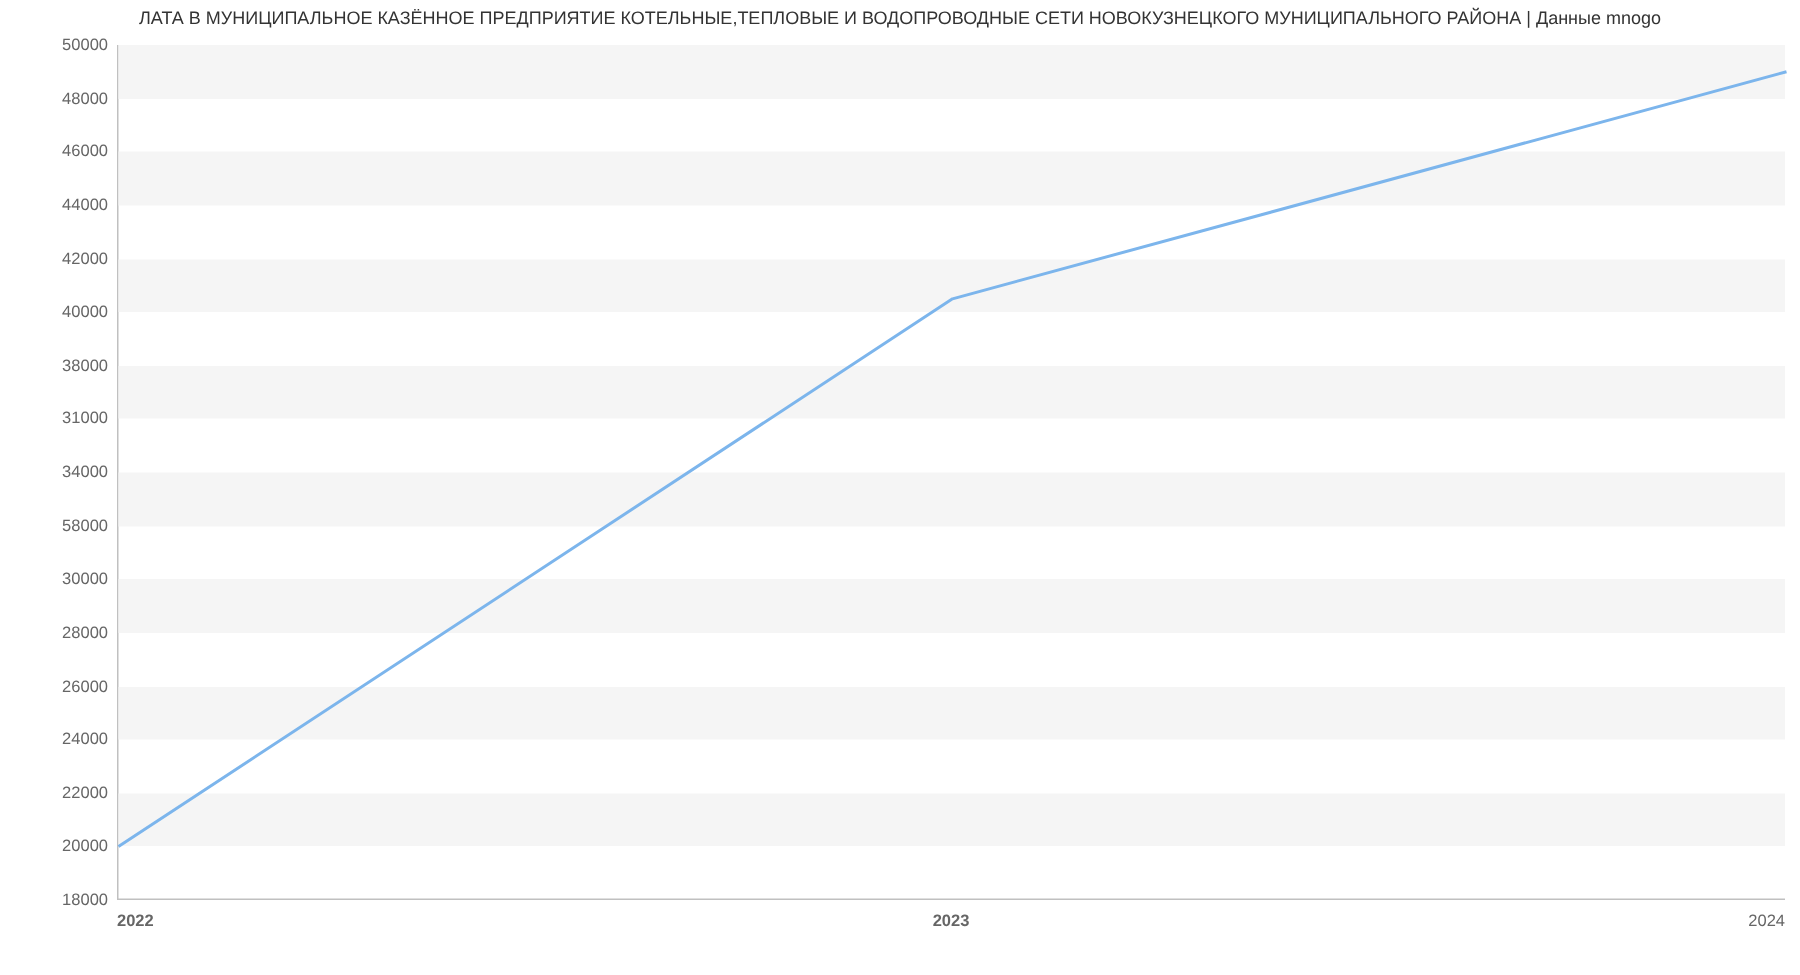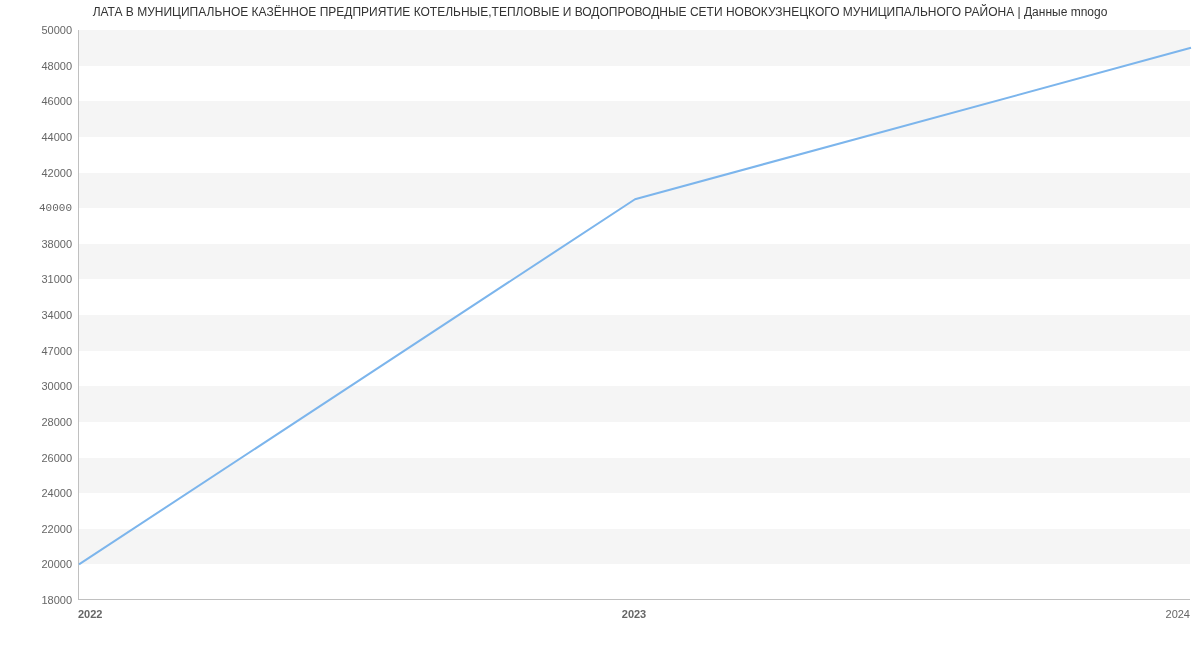--- a/index.html
+++ b/index.html
@@ -94,25 +94,25 @@
   </div>
 
   <div id="y-labels">
       <div class="y-tick-label" style="top: 600px;">18000</div>
       <div class="y-tick-label" style="top: 564.375px;">20000</div>
       <div class="y-tick-label" style="top: 528.75px;">22000</div>
       <div class="y-tick-label" style="top: 493.125px;">24000</div>
       <div class="y-tick-label" style="top: 457.5px;">26000</div>
       <div class="y-tick-label" style="top: 421.875px;">28000</div>
       <div class="y-tick-label" style="top: 386.25px;">30000</div>
-      <div class="y-tick-label" style="top: 350.625px;">47000</div>
+      <div class="y-tick-label" style="top: 350.625px;">58000</div>
       <div class="y-tick-label" style="top: 315px;">34000</div>
       <div class="y-tick-label" style="top: 279.375px;">31000</div>
       <div class="y-tick-label" style="top: 243.75px;">38000</div>
-      <div class="y-tick-label" style="top: 208.125px; font-family: Liberation Mono, monospace;">40000</div>
+      <div class="y-tick-label" style="top: 208.125px;">40000</div>
       <div class="y-tick-label" style="top: 172.5px;">42000</div>
       <div class="y-tick-label" style="top: 136.875px; margin-left: 28px;">44000</div>
       <div class="y-tick-label" style="top: 101.25px;">46000</div>
       <div class="y-tick-label" style="top: 65.625px;">48000</div>
       <div class="y-tick-label" style="top: 30px;">50000</div>
     </div>
   <div id="x-labels">
       <div class="x-tick-label" style="transform: translateX(0px); left: 78px; font-weight: bold;">2022</div>
       <div class="x-tick-label" style="left: 634px; font-weight: bold;">2023</div>
       <div class="x-tick-label" style="transform: translateX(-100%); left: 1190px;">2024</div>

